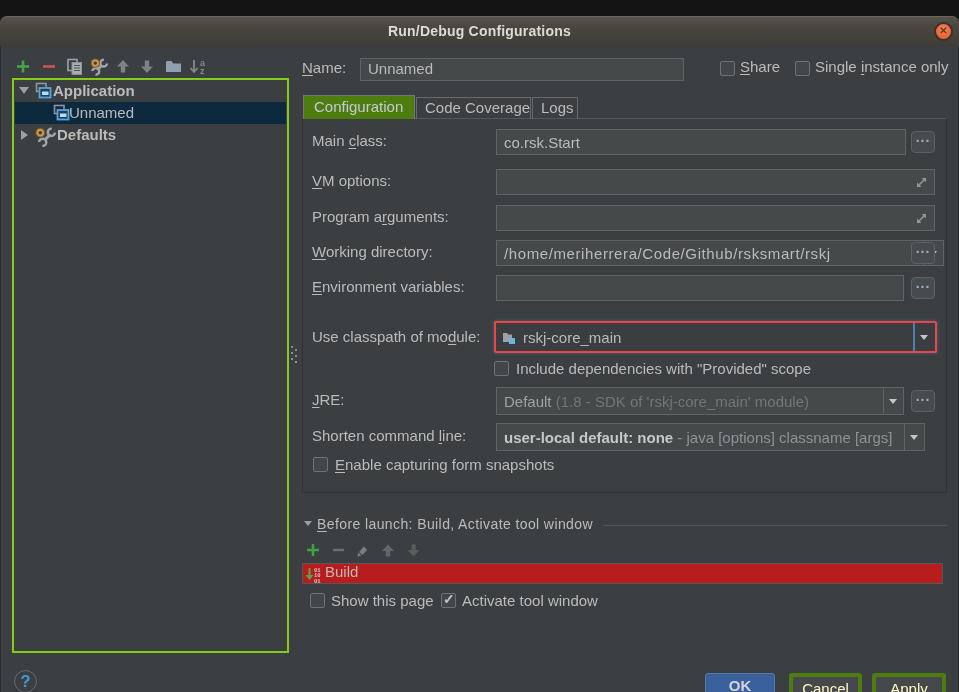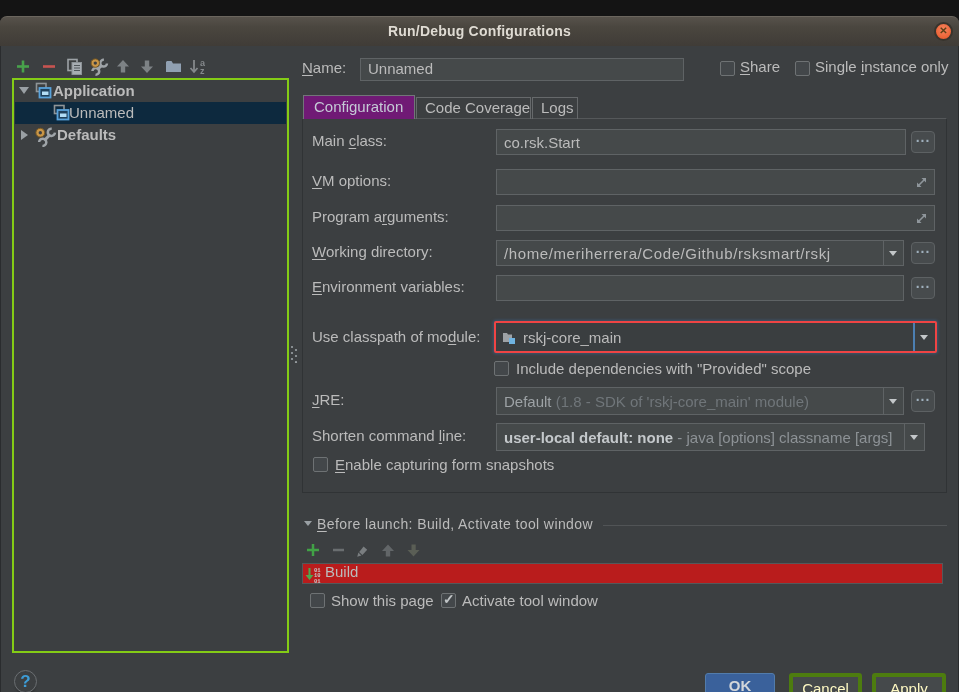--- a/index.html
+++ b/index.html
@@ -30,21 +30,21 @@
 .cb.checked:before { content:"✓"; position:absolute; left:1px; top:-3px; color:#c0c4c6; font-size:14px; font-weight:bold; }
 u { text-decoration:underline; text-underline-offset:2px; }
 
 .tree-panel { position:absolute; left:12px; top:62px; width:277px; height:575px; border:2px solid #84cc16; }
 .tree-row { position:absolute; left:1px; right:1px; height:22px; font-size:15px; color:#bbbbbb; }
 .tree-row.sel { background:#0d293e; }
 .tri-down { position:absolute; width:0; height:0; border-left:5.5px solid transparent; border-right:5.5px solid transparent; border-top:7px solid #9aa0a4; }
 .tri-right { position:absolute; width:0; height:0; border-top:5.5px solid transparent; border-bottom:5.5px solid transparent; border-left:7px solid #9aa0a4; }
 
 .tab { position:absolute; font-size:15px; color:#bbbbbb; border:1px solid #66696b; border-bottom:none; white-space:nowrap; z-index:1; }
-.tab.selected { background:#701a75; color:#c5cad6; border:1px solid #727579; border-bottom:none; z-index:3; }
+.tab.selected { background:#4d7c0f; color:#c5cad6; border:1px solid #727579; border-bottom:none; z-index:3; }
 
 .content-panel { position:absolute; left:302px; top:102px; width:645px; height:375px; border:1px solid #303335; border-top:1px solid #55585a; }
 
 .bl-sep { position:absolute; height:1px; background:#515456; }
 
 .btn { position:absolute; height:24px; font-size:15px; text-align:center; color:#fef9c3; background:#45494b; border:4px solid #4d7c0f; border-radius:3px; }
 .btn.primary { background:#3a619b; border:1px solid #527cab; color:#d2d6da; font-weight:bold; }
 .helpbtn { position:absolute; left:14px; top:654px; width:23px; height:23px; border-radius:50%; border:1px solid #6a6e71; box-shadow:0 4px 3px -2px rgba(0,0,0,0.35); }
 .helpbtn:before { content:"?"; position:absolute; width:100%; text-align:center; top:1px; font-size:17px; font-weight:bold; color:#3d9cd6; }
 </style>
@@ -185,21 +185,21 @@
     <svg width="13" height="13" style="position:absolute;right:6px;top:6px;">
       <g stroke="#8f969b" stroke-width="1.6" fill="#8f969b">
         <line x1="3.5" y1="9.5" x2="9.5" y2="3.5"></line>
         <path d="M6.5 2 L11 2 L11 6.5 Z" stroke="none"></path>
         <path d="M2 6.5 L2 11 L6.5 11 Z" stroke="none"></path>
       </g>
     </svg>
   </div>
 
   <div class="lbl" style="left:312px;top:227px;"><u>W</u>orking directory:</div>
-  <div class="field" style="left:496px;top:224px;width:408px;height:26px;">
+  <div class="field" style="left:496px;top:224px;width:448px;height:26px;">
     <span class="txt" style="top:4px;letter-spacing:0.6px;">/home/meriherrera/Code/Github/rsksmart/rskj</span>
     <div class="combo-arrow"></div>
   </div>
   <span class="dots-btn" style="left:911px;top:226px;"></span>
 
   <div class="lbl" style="left:312px;top:262px;"><u>E</u>nvironment variables:</div>
   <div class="field" style="left:496px;top:259px;width:408px;height:26px;"></div>
   <span class="dots-btn" style="left:911px;top:261px;"></span>
 
   <div class="lbl" style="left:312px;top:312px;">Use classpath of mo<u>d</u>ule:</div>

